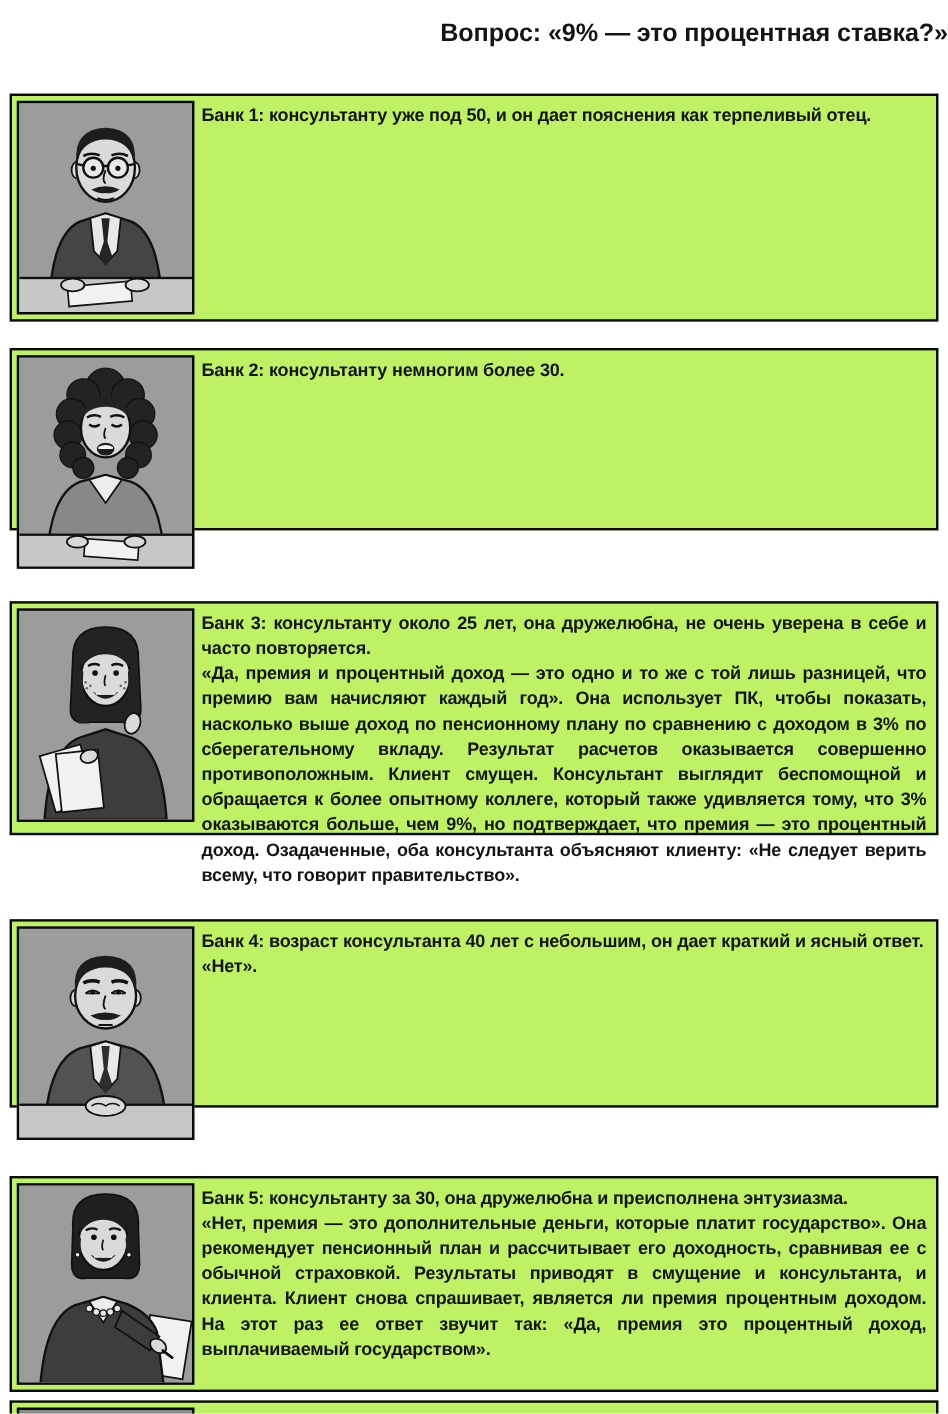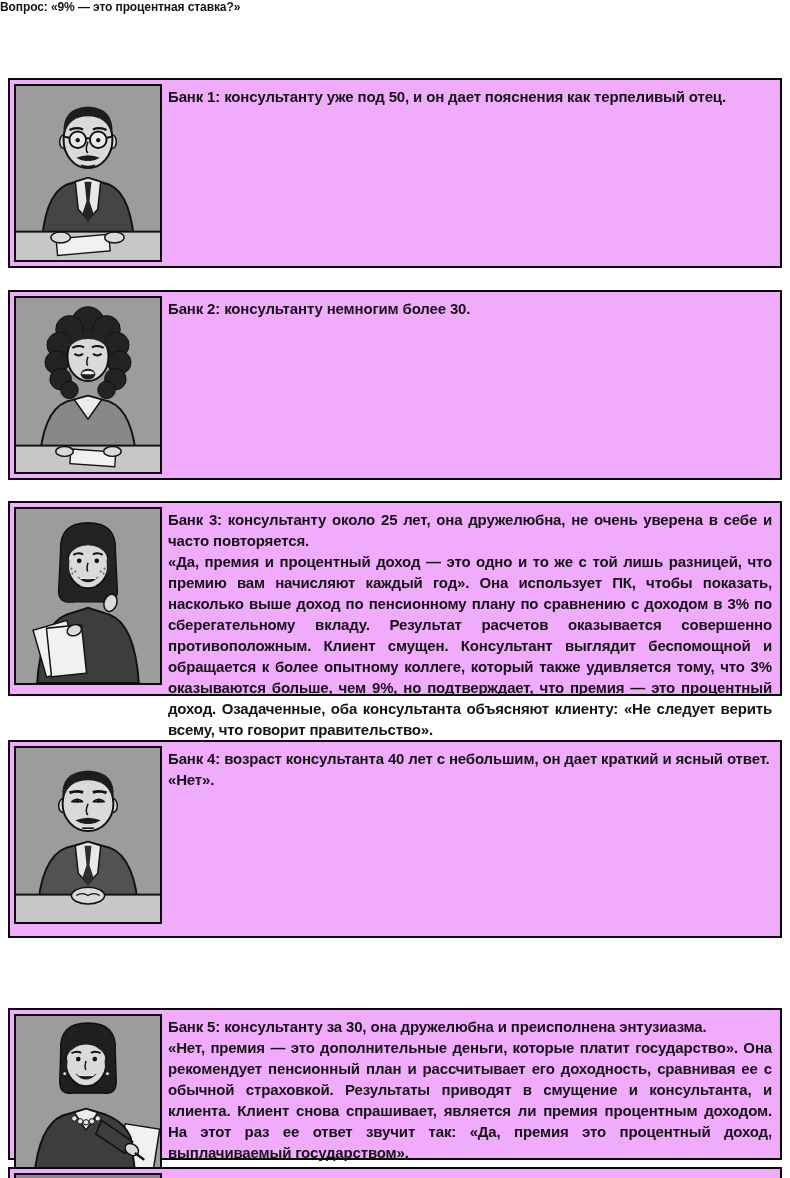--- a/index.html
+++ b/index.html
@@ -4,35 +4,35 @@
 <style>
   html, body { margin: 0; padding: 0; }
   body {
     width: 790px; height: 1178px;
     position: relative; overflow: hidden;
     background: #ffffff;
     font-family: "Liberation Sans", sans-serif;
     color: #141414;
   }
   .title {
-    position: absolute; top: 0; left: 0; width: 100%;
-    text-align: left;
-    font-size: 12px; font-weight: bold; letter-spacing: -0.1px;
+    position: absolute; top: 16px; left: 0; width: 100%;
+    text-align: right;
+    font-size: 21px; font-weight: bold; letter-spacing: -0.1px;
     margin: 0;
   }
   .panel {
     position: absolute; left: 8px; width: 774px;
-    border: 2px solid #0a0a0a; background: #f0abfc;
+    border: 2px solid #0a0a0a; background: #bef264;
     box-sizing: border-box;
   }
   .p1 { top: 78px;  height: 190px; }
-  .p2 { top: 290px; height: 190px; }
+  .p2 { top: 290px; height: 152px; }
   .p3 { top: 501px; height: 195px; }
-  .p4 { top: 740px; height: 198px; }
-  .p5 { top: 1008px; height: 152px; }
+  .p4 { top: 766px; height: 157px; }
+  .p5 { top: 980px; height: 180px; }
   .p6 { top: 1167px; height: 60px; }
   .illus {
     position: absolute; left: 4px; top: 4px;
     width: 148px; height: 178px;
     border: 2px solid #0a0a0a; background: #9c9c9c;
     box-sizing: border-box; overflow: hidden;
   }
   .p5 .illus { height: 168px; }
   .p6 .illus { height: 52px; background: #8a8a8a; }
   .illus svg { display: block; width: 100%; height: 100%; }

